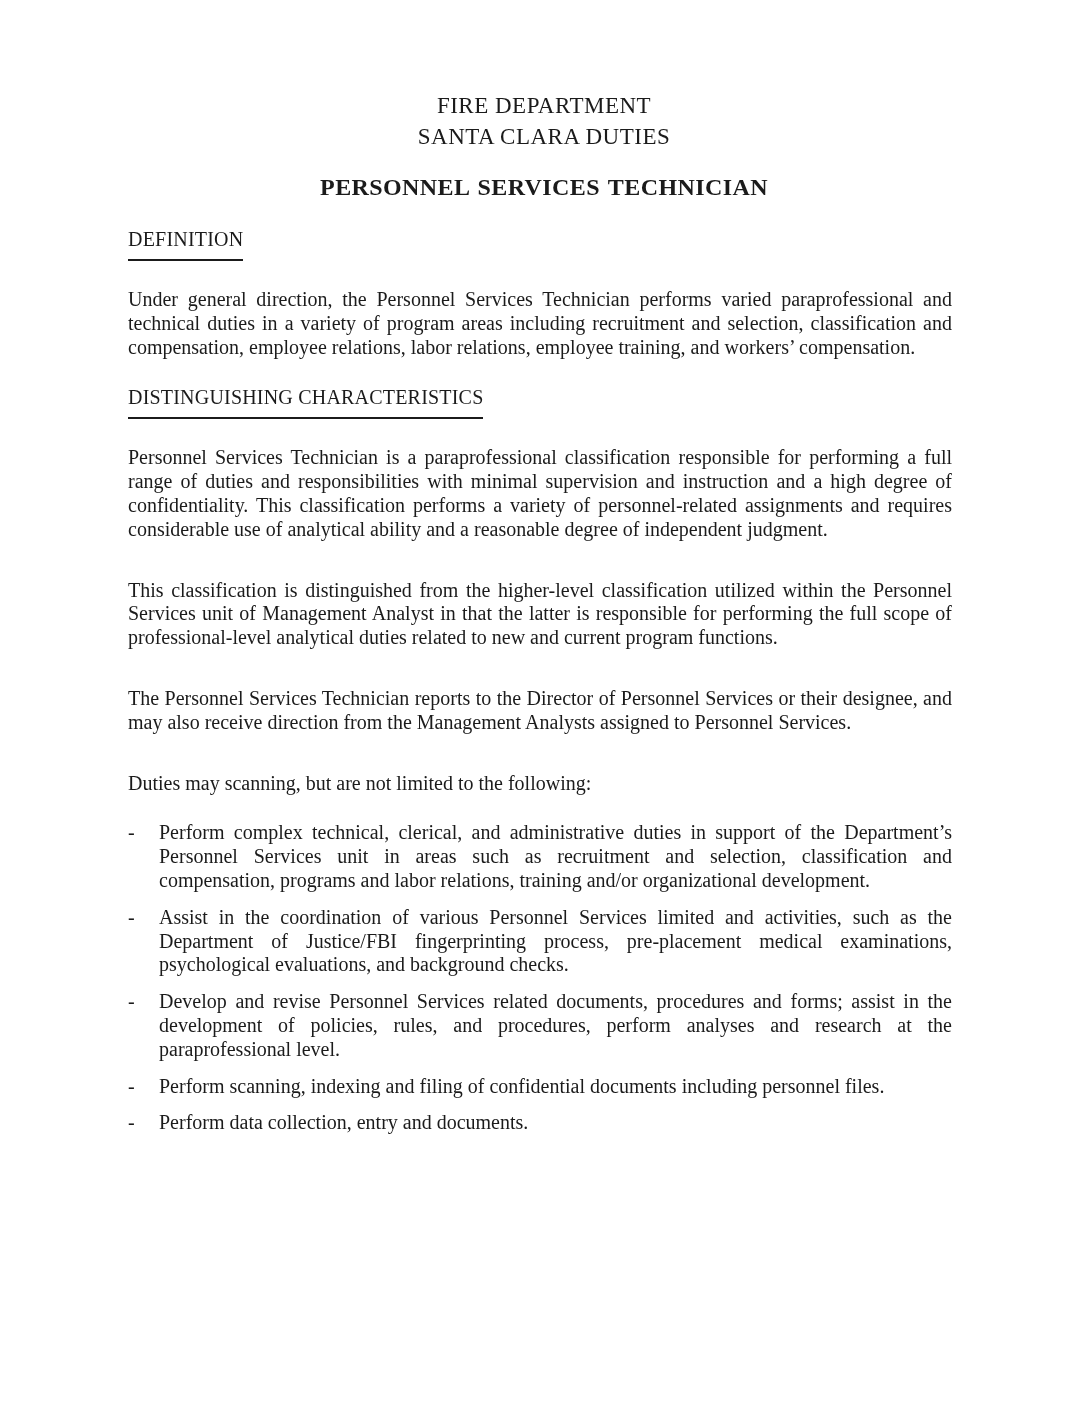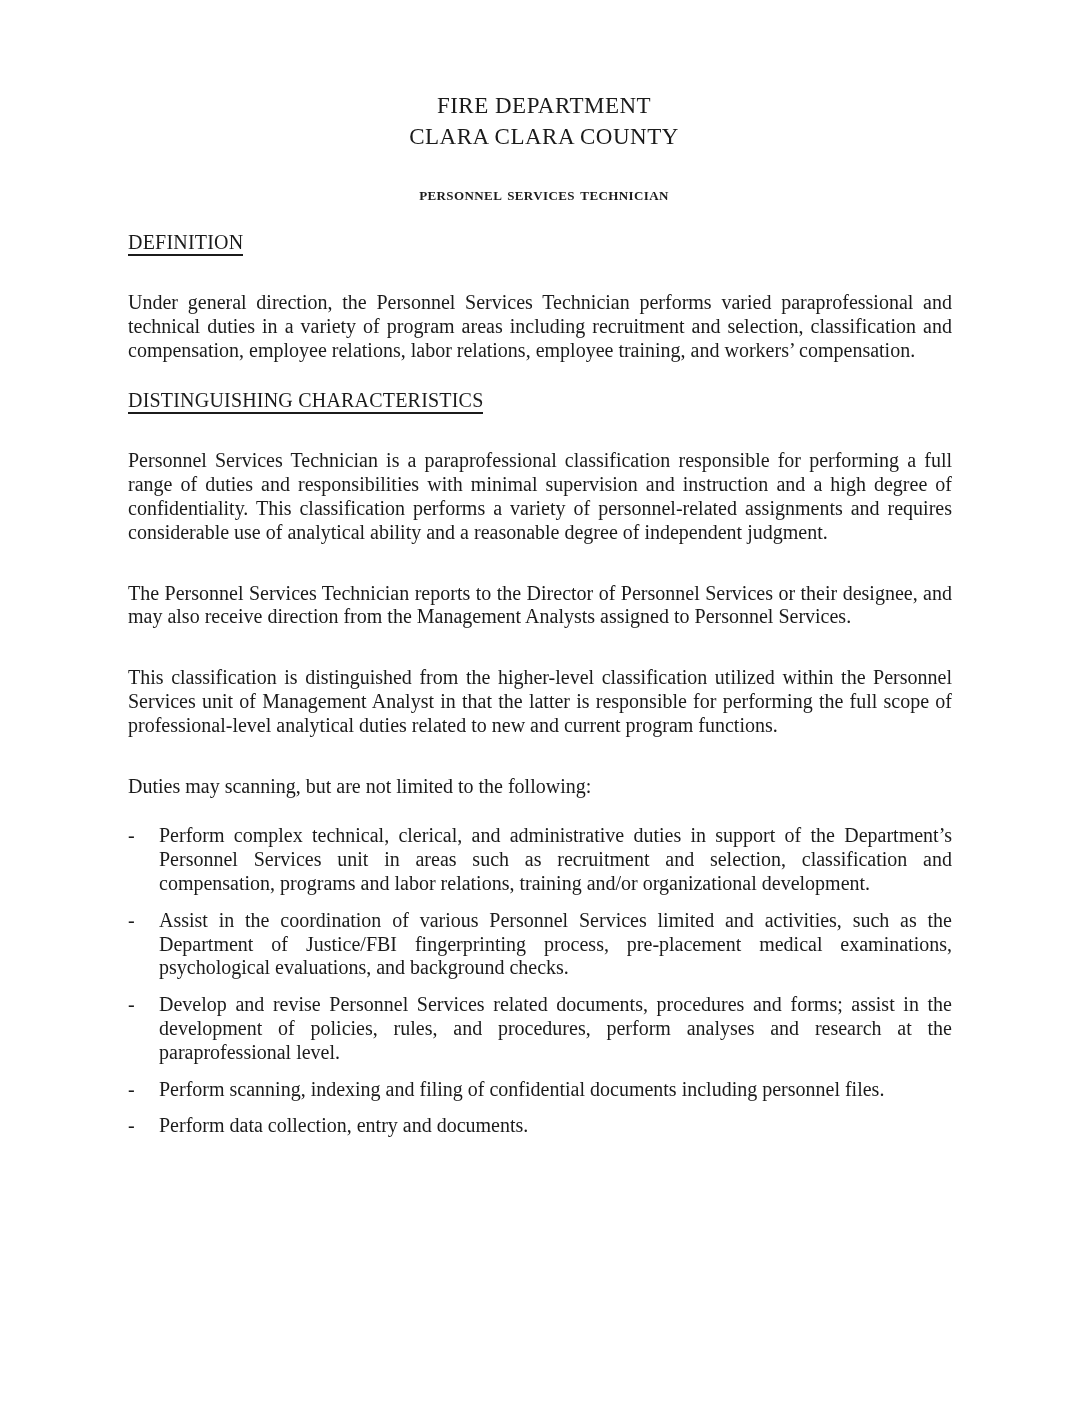--- a/index.html
+++ b/index.html
@@ -22,40 +22,40 @@
   .doc-header {
     text-align: center;
   }
   .org-line {
     font-size: 23px;
     line-height: 31px;
     letter-spacing: 0.5px;
     text-align: center;
   }
   .doc-title {
-    font-size: 13px;
+    font-size: 24px;
     font-weight: bold;
-    margin-top: 36px;
+    margin-top: 22px;
     letter-spacing: 0.4px;
     word-spacing: 2px;
   }
   .content {
     margin-left: 128px;
     width: 824px;
   }
   .sec-heading {
     font-size: 20px;
     font-weight: normal;
     margin: 26px 0 0 0;
     line-height: 24px;
     letter-spacing: 0.2px;
   }
   .sec-heading .u {
     border-bottom: 2px solid currentColor;
-    padding-bottom: 1px;
+    padding-bottom: 9px;
   }
   .para {
     font-size: 20px;
     line-height: 23.8px;
     text-align: justify;
     margin: 37px 0 0 0;
   }
   .bullet-list {
     list-style: none;
     margin: 26px 0 0 0;
@@ -77,33 +77,33 @@
     text-align: justify;
   }
 </style>
 </head>
 <body>
 
 <div class="page">
 
   <header class="doc-header">
     <div class="org-line">FIRE DEPARTMENT</div>
-    <div class="org-line">CLARA CLARA COUNTY</div>
+    <div class="org-line">SANTA CLARA DUTIES</div>
     <div class="doc-title">PERSONNEL SERVICES TECHNICIAN</div>
   </header>
 
   <main class="content">
 
     <h2 class="sec-heading"><span class="u">DEFINITION</span></h2>
     <p class="para">Under general direction, the Personnel Services Technician performs varied paraprofessional and technical duties in a variety of program areas including recruitment and selection, classification and compensation, employee relations, labor relations, employee training, and workers’ compensation.</p>
 
     <h2 class="sec-heading"><span class="u">DISTINGUISHING CHARACTERISTICS</span></h2>
     <p class="para">Personnel Services Technician is a paraprofessional classification responsible for performing a full range of duties and responsibilities with minimal supervision and instruction and a high degree of confidentiality.  This classification performs a variety of personnel-related assignments and requires considerable use of analytical ability and a reasonable degree of independent judgment.</p>
+    <p class="para">This classification is distinguished from the higher-level classification utilized within the Personnel Services unit of Management Analyst in that the latter is responsible for performing the full scope of professional-level analytical duties related to new and current program functions.</p>
     <p class="para">The Personnel Services Technician reports to the Director of Personnel Services or their designee, and may also receive direction from the Management Analysts assigned to Personnel Services.</p>
-    <p class="para">This classification is distinguished from the higher-level classification utilized within the Personnel Services unit of Management Analyst in that the latter is responsible for performing the full scope of professional-level analytical duties related to new and current program functions.</p>
 
     <p class="para">Duties may scanning, but are not limited to the following:</p>
 
     <ul class="bullet-list">
       <li class="bullet">
         <span class="bullet-marker">-</span>
         <span class="bullet-text">Perform complex technical, clerical, and administrative duties in support of the Department’s Personnel Services unit in areas such as recruitment and selection, classification and compensation, programs and labor relations, training and/or organizational development.</span>
       </li>
       <li class="bullet">
         <span class="bullet-marker">-</span>

